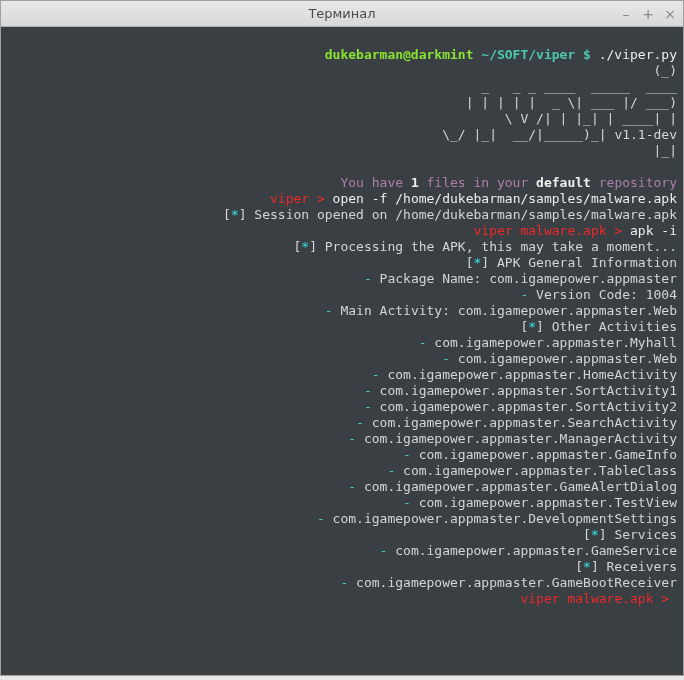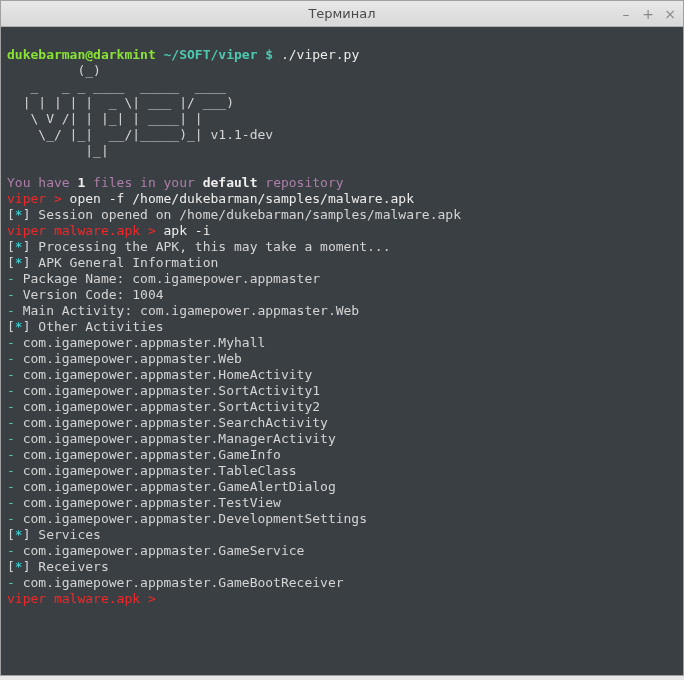--- a/index.html
+++ b/index.html
@@ -53,20 +53,21 @@
     .terminal {
       flex: 1;
       background: #3a3f44;
       padding: 4px 6px;
       font-size: 13px;
       line-height: 16px;
       color: #d4d4d4;
       white-space: pre;
       overflow: hidden;
       font-family: "DejaVu Sans Mono", "Liberation Mono", Consolas, monospace;
+      text-align: right;
     }
     .c-green  { color: #8ae234; }
     .c-teal   { color: #4ec9b0; }
     .c-purple { color: #ad7fa8; }
     .c-white  { color: #eeeeec; }
     .c-gray   { color: #d4d4d4; }
     .c-red    { color: #ef2929; }
     .c-bold   { font-weight: bold; }
     .brk { color: #d4d4d4; }
     .star { color: #34e2e2; }

